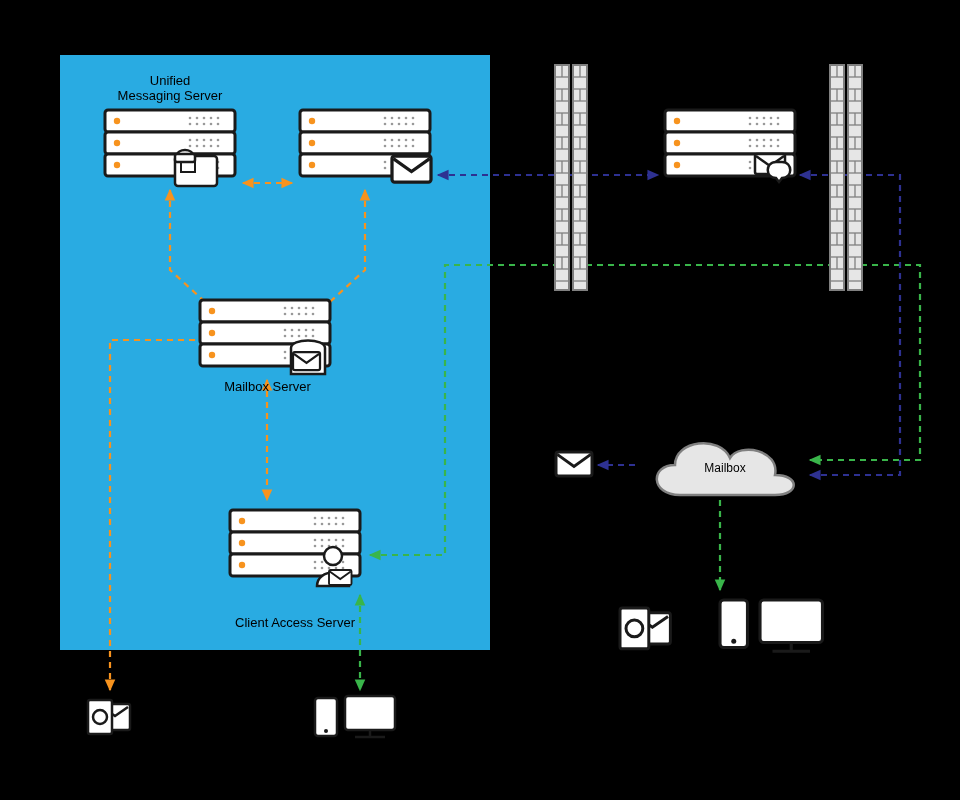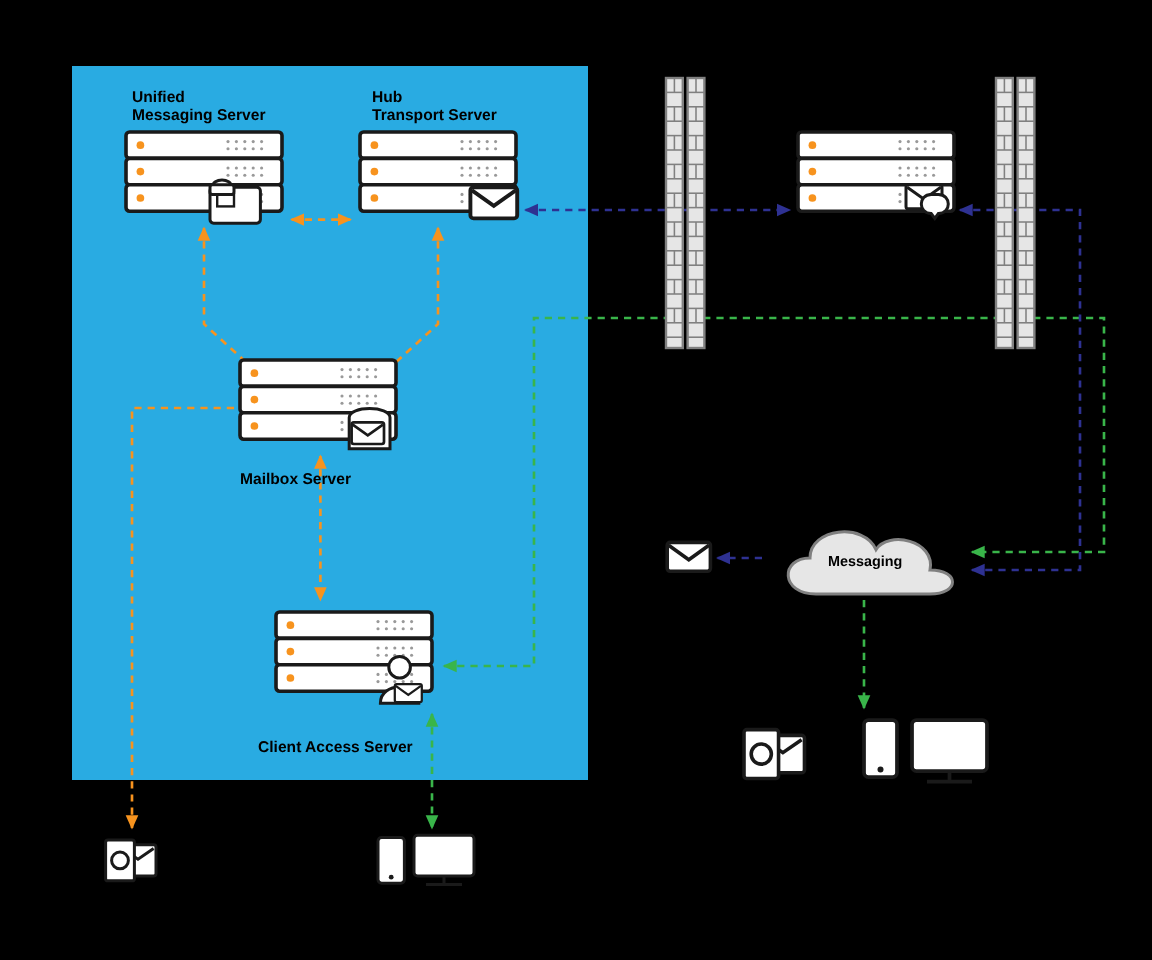--- a/index.html
+++ b/index.html
@@ -1,18 +1,18 @@
 <!DOCTYPE html>
 <html><head>
 <meta charset="utf-8">
 <style>
   html,body{margin:0;padding:0;background:#000;font-family:Arial,Helvetica,sans-serif}
   .stage{position:relative;width:960px;height:800px;background:#000;overflow:hidden}
   svg{position:absolute;top:0;left:0}
-  .label{position:absolute;color:#000;font-weight:700;font-size:13px;text-align:left;line-height:1.15}
+  .label{position:absolute;color:#000;font-weight:400;font-size:13px;text-align:center;line-height:1.15}
   .label.small{font-size:12px}
 </style>
 </head>
 <body>
 
 <div class="stage">
 <svg width="960" height="800" viewBox="0 0 960 800">
 <defs>
   <g id="server-rack">
     <rect x="0" y="0" width="130" height="22" rx="3" fill="#fff" stroke="#1a1a1a" stroke-width="3"></rect>
@@ -207,17 +207,16 @@
 <g transform="translate(620,608)">
         <use href="#outlook" transform="scale(1.2)"></use>
       </g>
 <g transform="translate(720,600)">
   <use href="#phone" transform="scale(1.25)"></use>
         <use href="#monitor" transform="translate(40,0) scale(1.25)"></use>
 </g>
 </svg>
 
 <div class="label" style="left:110px;top:74px;width:120px">Unified<br>Messaging Server</div>
-<div class="label" style="left:310px;top:74px;width:115px">Hub<br>Transport Server</div>
-<div class="label" style="left:200px;top:392px;width:135px">Mailbox Server</div>
+<div class="label" style="left:200px;top:380px;width:135px">Mailbox Server</div>
 <div class="label" style="left:215px;top:616px;width:160px">Client Access Server</div>
-<div class="label small" style="left:690px;top:462px;width:70px">Messaging</div>
+<div class="label small" style="left:690px;top:462px;width:70px">Mailbox</div>
 </div>
 
 </body></html>

